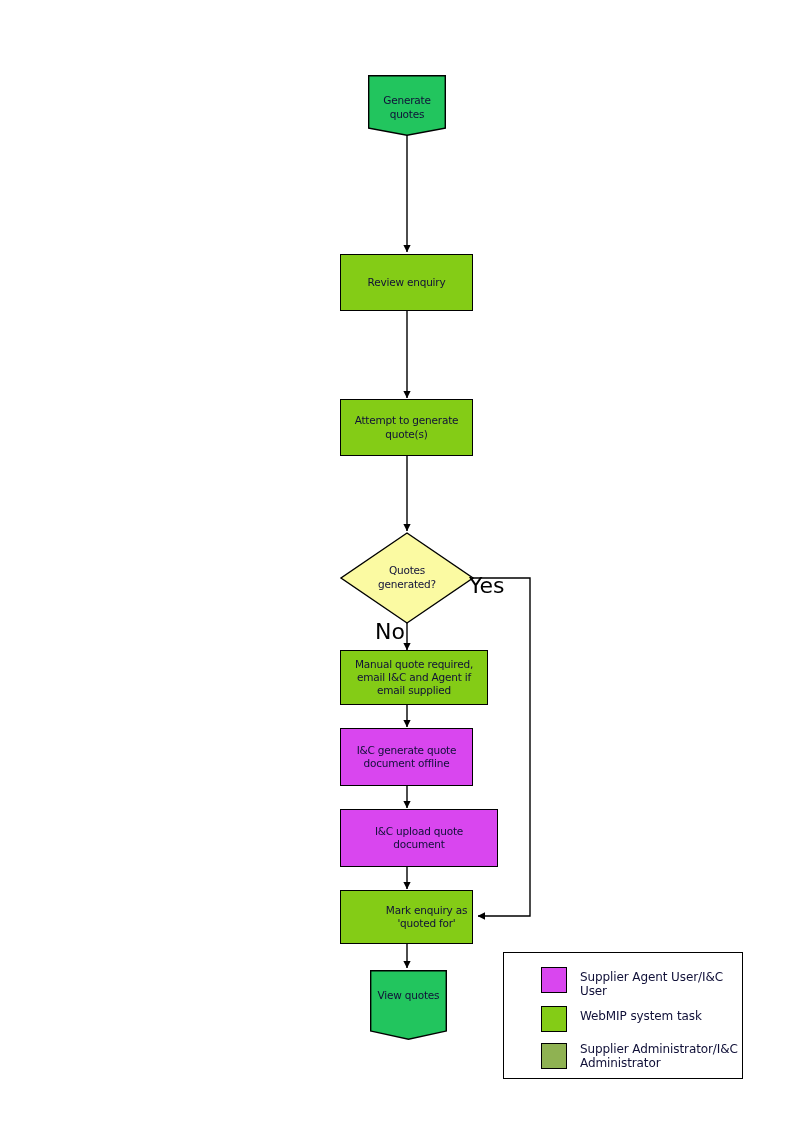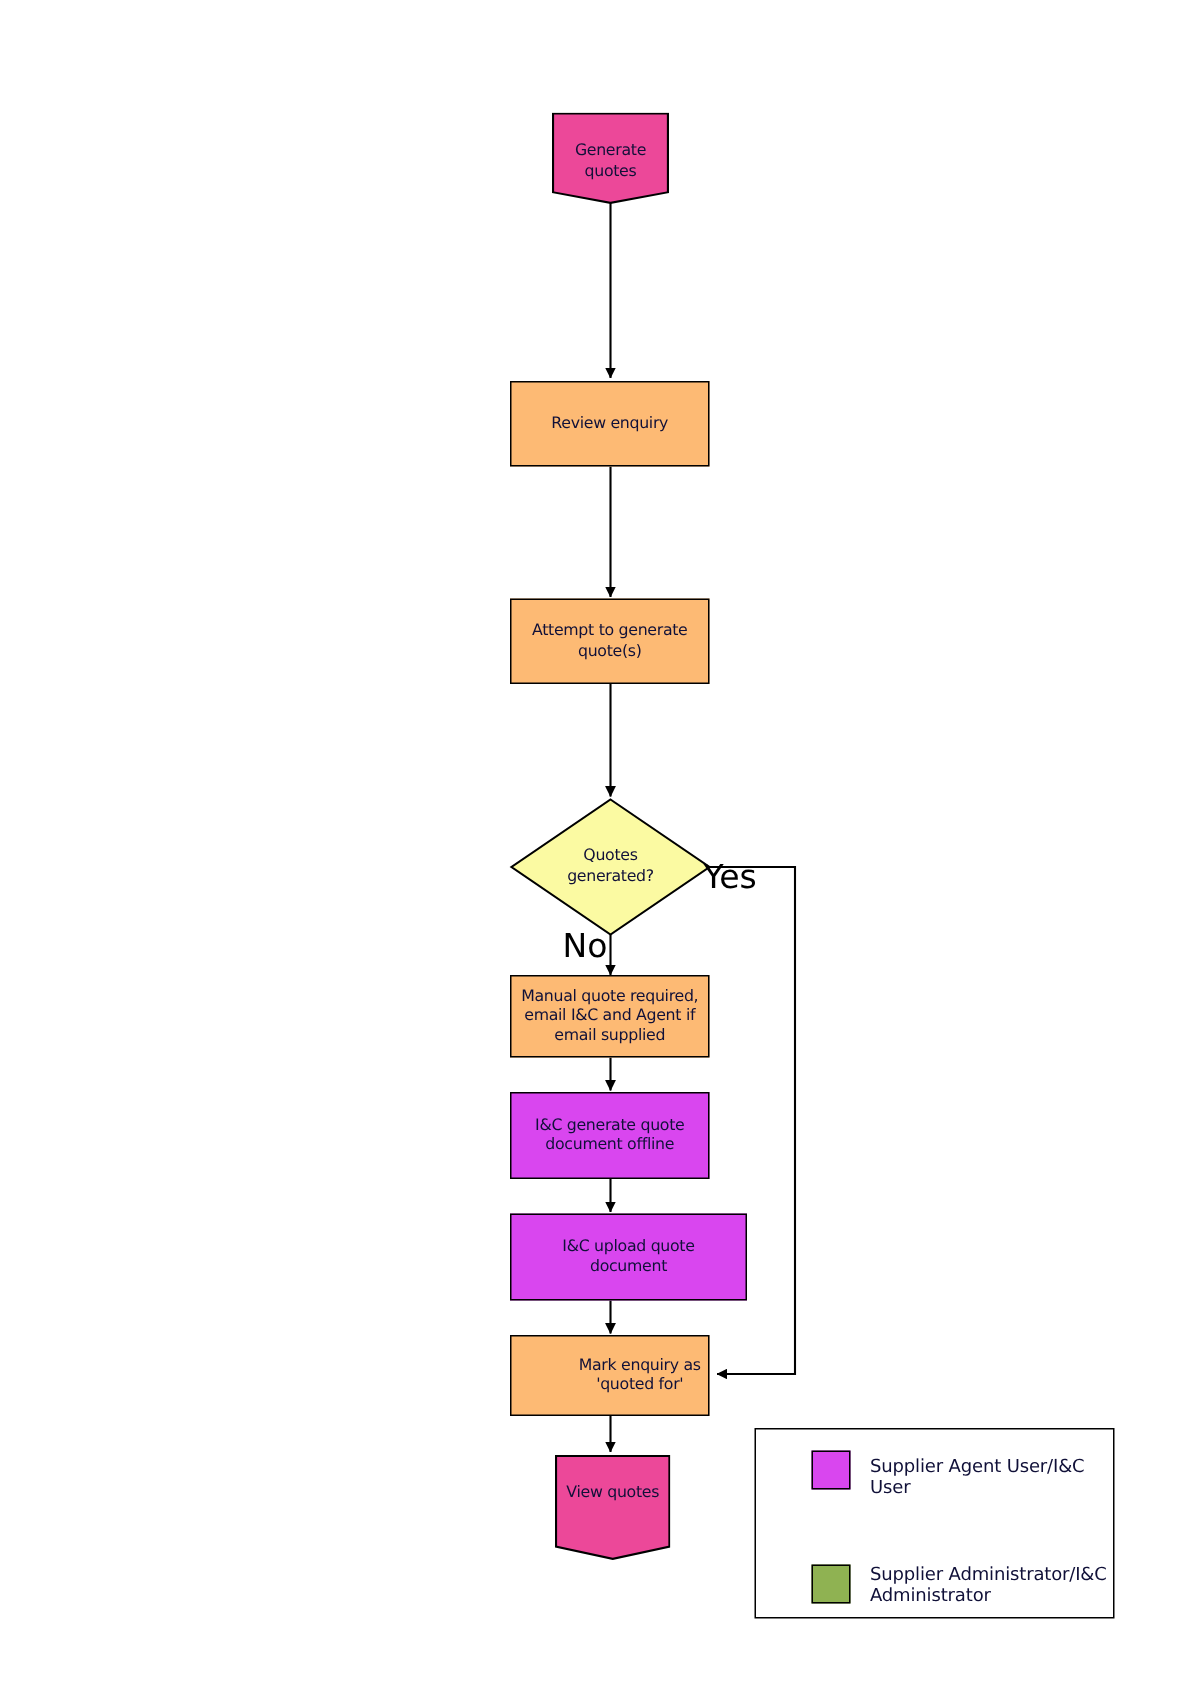--- a/index.html
+++ b/index.html
@@ -31,26 +31,26 @@
     font-size: 10.5px;
     line-height: 1.25;
     letter-spacing: -0.2px;
     white-space: pre-line;
     z-index: 3;
   }
   .rect {
     border: 1.4px solid #000000;
   }
   .fill-blue { background: #d946ef; }
-  .fill-yellow { background: #fdba74; }
+  .fill-yellow { background: #84cc16; }
   .fill-green { background: #8fb252; }
 
   
   .pentagon {
-    background: #ec4899;
+    background: #22c55e;
     -webkit-clip-path: polygon(0% 0%, 100% 0%, 100% 88%, 50% 100%, 0% 88%);
     clip-path: polygon(0% 0%, 100% 0%, 100% 88%, 50% 100%, 0% 88%);
     align-items: flex-start;
     padding-top: 18px;
   }
   .pentagon-outline {
     position: absolute;
     z-index: 2;
     background: #000000;
     -webkit-clip-path: polygon(0% 0%, 100% 0%, 100% 88%, 50% 100%, 0% 88%);
@@ -155,38 +155,42 @@
 
 <div class="node rect fill-yellow" style="left:340px; top:399px; width:133px; height:57px;">Attempt to generate
 quote(s)</div>
 
 <div class="diamond-label" style="left:350px; top:553px; width:114px; height:50px;">Quotes
 generated?</div>
 
 <div class="edge-label" style="left:469px; top:575px;">Yes</div>
 <div class="edge-label" style="left:375px; top:621px;text-align:center;">No</div>
 
-<div class="node rect fill-yellow" style="left:340px; top:650px; width:133px; height:55px;">Manual quote required,
+<div class="node rect fill-yellow" style="left:340px; top:650px; width:148px; height:55px;">Manual quote required,
 email I&amp;C and Agent if
 email supplied</div>
 
 <div class="node rect fill-blue" style="left:340px; top:728px; width:133px; height:58px;">I&amp;C generate quote
 document offline</div>
 
 <div class="node rect fill-blue" style="left:340px; top:809px; width:158px; height:58px;">I&amp;C upload quote
 document</div>
 
 <div class="node rect fill-yellow" style="left:340px; top:890px; width:133px; height:54px;padding-left:40px;">Mark enquiry as 'quoted for'</div>
 
 <div class="pentagon-outline" style="left:370px; top:970px; width:77px; height:70px;"></div>
 <div class="node pentagon" style="left:371.4px; top:971.4px; width:74.2px; height:67.2px; ">View quotes</div>
 
 <div id="legend">
   <div class="legend-row" style="top:14px;">
     <span class="legend-swatch fill-blue"></span>
     <span class="legend-text">Supplier Agent User/I&amp;C User</span>
   </div>
+  <div class="legend-row" style="top:53px;">
+    <span class="legend-swatch fill-yellow"></span>
+    <span class="legend-text">WebMIP system task</span>
+  </div>
   <div class="legend-row" style="top:90px;">
     <span class="legend-swatch fill-green"></span>
     <span class="legend-text" style="padding-top:0px;">Supplier Administrator/I&amp;C
 Administrator</span>
   </div>
 </div>
 
 </body></html>

